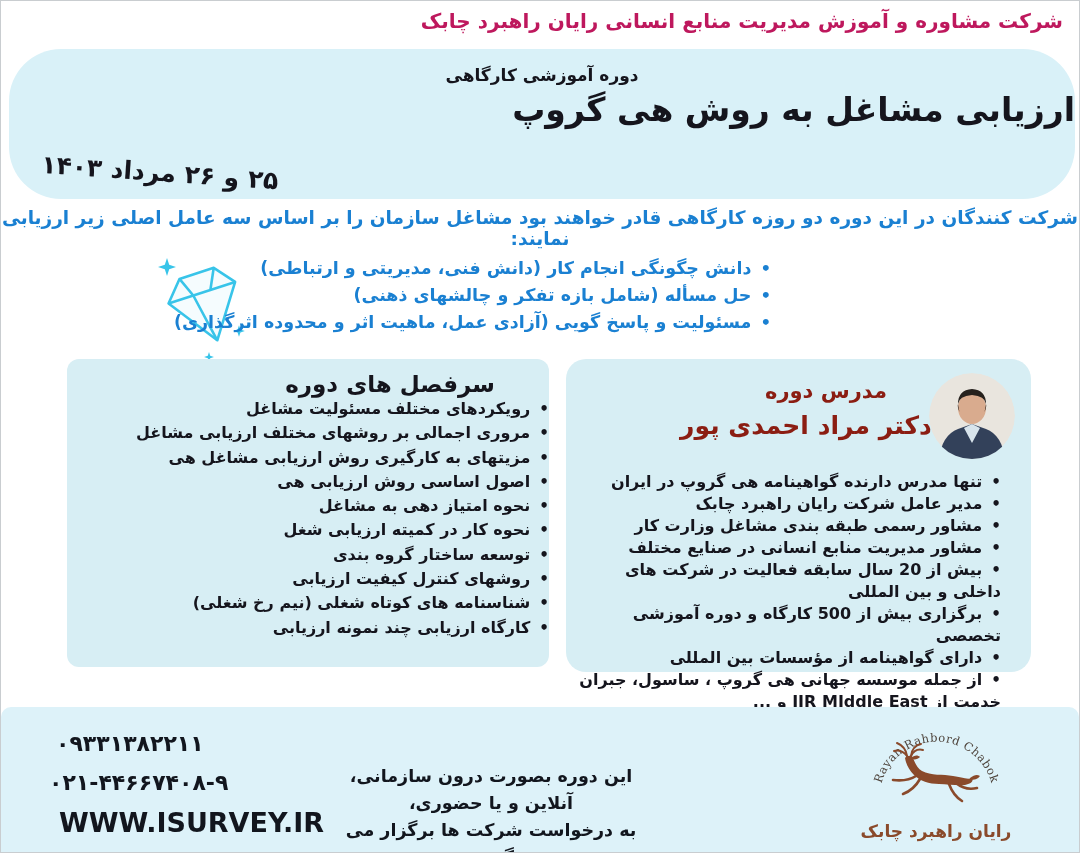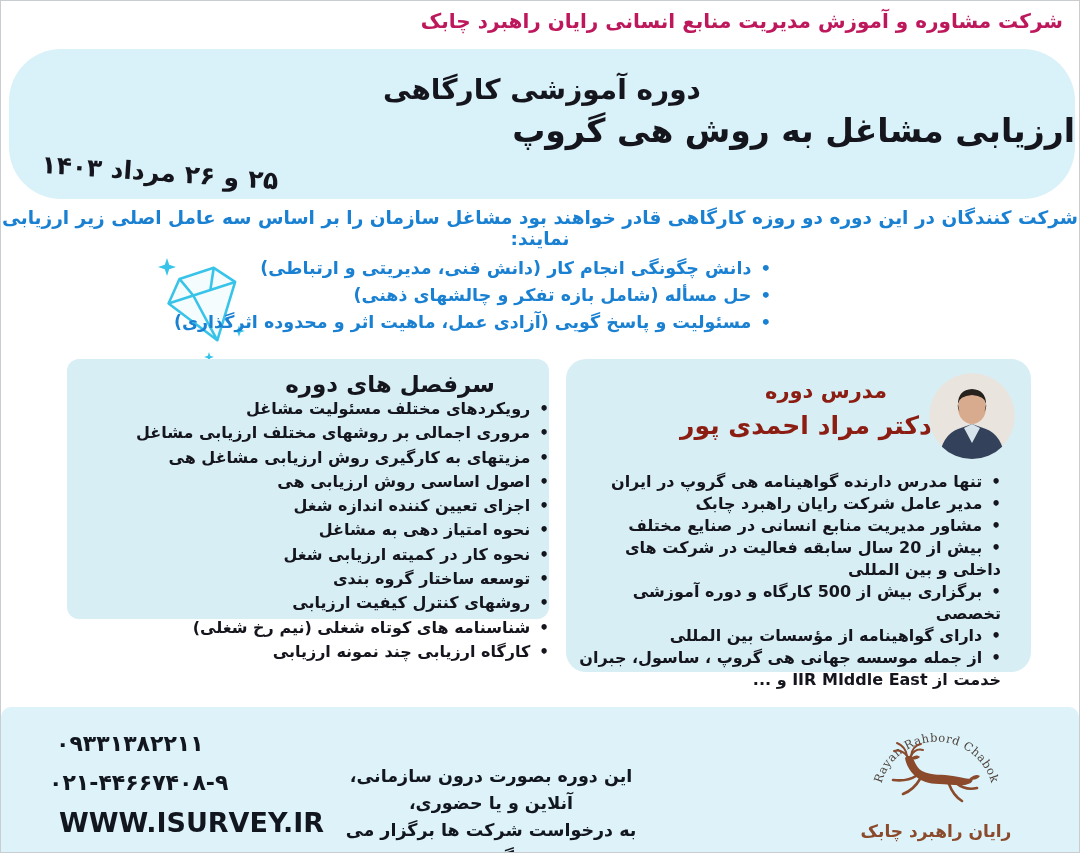--- a/index.html
+++ b/index.html
@@ -5,37 +5,37 @@
   html,body{margin:0;padding:0;background:#ffffff;}
   body{font-family:"DejaVu Sans", sans-serif;}
   .page{position:relative;width:1080px;height:853px;background:#ffffff;overflow:hidden;
         box-sizing:border-box;border:1px solid #c9cdd0;}
 
   .company-line{position:absolute;top:8px;left:0;right:16px;text-align:right;
     font-size:20px;font-weight:700;color:#be185d;}
 
   .header{position:absolute;top:48px;left:8px;right:4px;height:150px;
     background:#d9f1f8;border-radius:52px;}
-  .header-sub{padding-top:24px;text-align:center;font-size:28px;font-weight:700;color:#15151d;}
+  .header-sub{padding-top:16px;text-align:center;font-size:17px;font-weight:700;color:#15151d;}
   .header-title{text-align:right;font-size:33px;font-weight:800;color:#15151d;margin-top:5px;}
   .header-date{position:absolute;left:32px;bottom:12px;font-size:25px;font-weight:700;
     color:#15151d;transform:rotate(4deg);}
 
   .intro{position:absolute;top:206px;left:0;right:0;text-align:center;
     font-size:18.5px;font-weight:700;color:#1a80d2;}
 
   .diamond{position:absolute;left:150px;top:248px;width:104px;height:118px;}
 
   ul.flat{list-style:none;margin:0;padding:0;}
   li[data-name="list-item"]::before{content:"•";margin-left:9px;font-size:0.95em;}
 
   .intro-list{position:absolute;top:254px;right:308px;text-align:right;
     font-size:17.5px;font-weight:700;color:#1a80d2;line-height:27px;}
 
-  .topics-panel{position:absolute;left:66px;top:358px;width:482px;height:260px;
+  .topics-panel{position:absolute;left:66px;top:358px;width:482px;height:308px;
     background:#d7eef4;border-radius:12px;color:#15151d;}
   .topics-title{margin:12px 54px 0 0;text-align:right;font-size:23px;font-weight:800;}
   .topics-list{margin:10px 26px 0 0;text-align:right;font-size:16px;font-weight:700;line-height:23.3px;}
 
   .instructor-panel{position:absolute;left:565px;top:358px;width:465px;height:313px;
     background:#d7eef4;border-radius:20px;color:#15151d;}
   .inst-photo{position:absolute;top:14px;right:16px;width:86px;height:86px;
     border-radius:50%;overflow:hidden;}
   .inst-heading{position:absolute;top:20px;right:95px;width:220px;text-align:center;
     font-size:21px;font-weight:700;color:#8b1d12;}
@@ -93,21 +93,20 @@
       <li data-name="list-item">مسئولیت و پاسخ گویی (آزادی عمل، ماهیت اثر و محدوده اثرگذاری)</li>
     </ul>
 
   <section class="topics-panel" data-name="topics-panel">
     <h2 class="topics-title" data-name="topics-title">سرفصل های دوره</h2>
     <ul class="flat topics-list" data-name="topics-list">
         <li data-name="list-item">رویکردهای مختلف مسئولیت مشاغل</li>
         <li data-name="list-item">مروری اجمالی بر روشهای مختلف ارزیابی مشاغل</li>
         <li data-name="list-item">مزیتهای به کارگیری روش ارزیابی مشاغل هی</li>
         <li data-name="list-item">اصول اساسی روش ارزیابی هی</li>
-        <li data-name="list-item">اجزای تعیین کننده اندازه شغل</li>
         <li data-name="list-item">نحوه امتیاز دهی به مشاغل</li>
         <li data-name="list-item">نحوه کار در کمیته ارزیابی شغل</li>
         <li data-name="list-item">توسعه ساختار گروه بندی</li>
         <li data-name="list-item">روشهای کنترل کیفیت ارزیابی</li>
         <li data-name="list-item">شناسنامه های کوتاه شغلی (نیم رخ شغلی)</li>
         <li data-name="list-item">کارگاه ارزیابی چند نمونه ارزیابی</li>
       </ul>
   </section>
 
   <section class="instructor-panel" data-name="instructor-panel">
@@ -120,20 +119,21 @@
         <path d="M29 31 Q29 17 43 16 Q57 17 57 31 Q56 23 43 22 Q30 23 29 31 Z" fill="#26211d"></path>
         <path d="M29 31 Q30 38 31 40 Q28 34 29 31 Z" fill="#26211d"></path>
         <path d="M57 31 Q56 38 55 40 Q58 34 57 31 Z" fill="#26211d"></path>
       </svg>
     </div>
     <div class="inst-heading" data-name="instructor-heading">مدرس  دوره</div>
     <div class="inst-name" data-name="instructor-name">دکتر مراد احمدی پور</div>
     <ul class="flat inst-list" data-name="instructor-credentials-list">
         <li data-name="list-item">تنها مدرس دارنده گواهینامه هی گروپ در ایران</li>
         <li data-name="list-item">مدیر عامل شرکت رایان راهبرد چابک</li>
+        <li data-name="list-item">مشاور رسمی طبقه بندی مشاغل وزارت کار</li>
         <li data-name="list-item">مشاور مدیریت منابع انسانی در صنایع مختلف</li>
         <li data-name="list-item">بیش از 20 سال سابقه فعالیت در شرکت های داخلی و بین المللی</li>
         <li data-name="list-item">برگزاری بیش از 500 کارگاه و دوره آموزشی تخصصی</li>
         <li data-name="list-item">دارای گواهینامه از مؤسسات بین المللی</li>
         <li data-name="list-item">از جمله موسسه جهانی هی گروپ ، ساسول، جبران خدمت از IIR MIddle East و ...</li>
       </ul>
   </section>
 
   <footer class="footer" data-name="footer-bar">
     <div class="phone-mobile" data-name="mobile-phone-number">۰۹۳۳۱۳۸۲۲۱۱</div>

